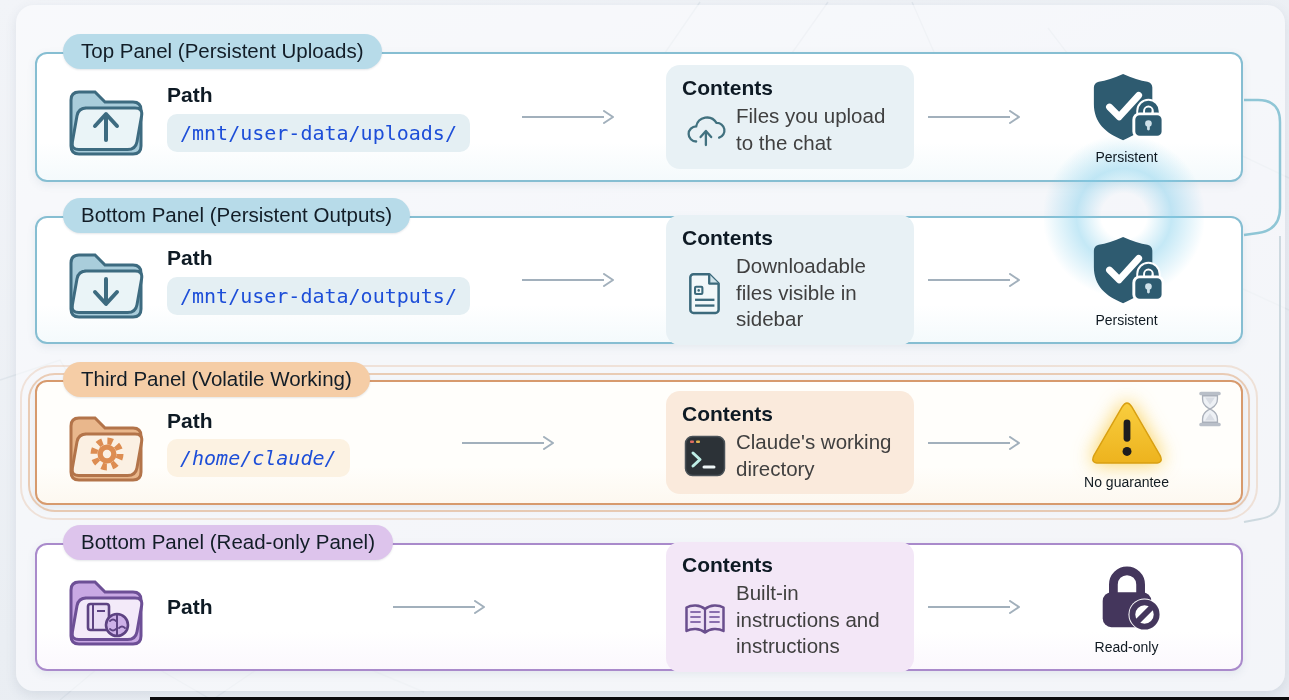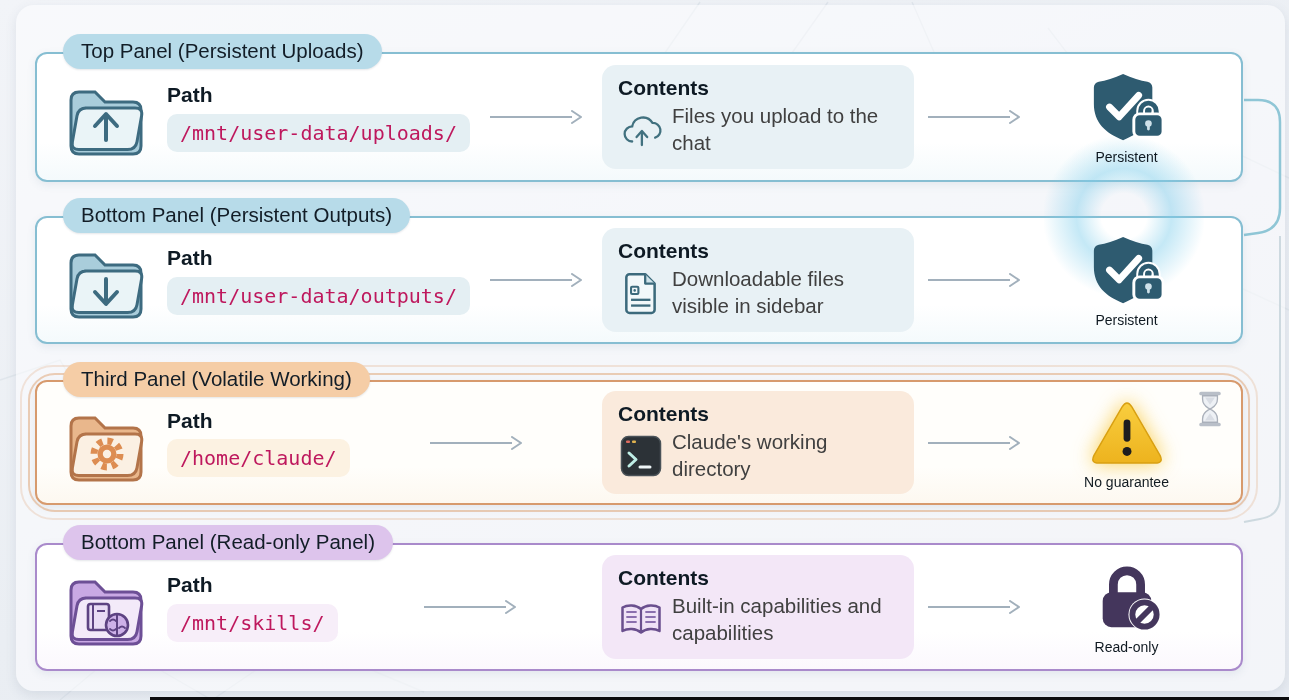--- a/index.html
+++ b/index.html
@@ -39,29 +39,29 @@
   }
   .t-blue .pill{background:#b7dbe9;}
   .t-orange .pill{background:#f5cda6;}
   .t-purple .pill{background:#ddc4ec;}
   .row{display:flex;align-items:center;height:100%;padding:0 22px;box-sizing:border-box;}
   .icon{display:inline-flex;align-items:center;justify-content:center;flex:none;}
   .pathblock{margin-left:16px;}
   .h{font-size:21px;font-weight:700;color:#0e1a24;line-height:1.25;}
   .codebox{
     display:inline-block;margin-top:5px;
-    font-family:"DejaVu Sans Mono",monospace;font-size:20px;color:#be185d;
+    font-family:"DejaVu Sans Mono",monospace;font-size:20px;color:#1d4ed8;
     padding:7px 13px;border-radius:10px;white-space:nowrap;
   }
   .t-blue .codebox{background:#e4eff3;}
-  .t-orange .codebox{background:#fcf2e2;}
+  .t-orange .codebox{background:#fcf2e2;font-style:italic;}
   .t-purple .codebox{background:#f7eef9;}
   .arrowwrap{flex:1;display:flex;align-items:center;justify-content:center;min-width:60px;}
   .arrowwrap.a2{flex:none;width:120px;}
-  .contents{flex:none;width:312px;border-radius:14px;padding:10px 16px 12px;box-sizing:border-box;}
+  .contents{flex:none;width:248px;border-radius:14px;padding:10px 16px 12px;box-sizing:border-box;}
   .t-blue .contents{background:#e8f1f5;}
   .t-orange .contents{background:#faeadc;}
   .t-purple .contents{background:#f3e7f7;}
   .crow{display:flex;align-items:center;margin-top:2px;}
   .crow .icon{width:46px;}
   .ctext{font-size:20.5px;color:#404040;line-height:1.3;margin-left:8px;max-width:228px;}
   .status{flex:none;width:185px;display:flex;flex-direction:column;align-items:center;justify-content:center;position:relative;z-index:4;}
   .status .icon{height:76px;align-items:center;}
   .slabel{font-size:14px;color:#101a22;margin-top:3px;}
   .warn-glow{filter:drop-shadow(0 0 10px rgba(247,196,44,.8));}
@@ -315,41 +315,40 @@
           <rect x="29" y="38" width="21" height="26" rx="2.5" fill="#e9dcf5" stroke="#5d4382" stroke-width="2.6"></rect>
           <line x1="34" y1="38" x2="34" y2="64" stroke="#5d4382" stroke-width="2"></line>
           <line x1="38" y1="45" x2="46" y2="45" stroke="#5d4382" stroke-width="2"></line>
           <circle cx="58" cy="59" r="11" fill="#cdb1e8" stroke="#5d4382" stroke-width="2.6"></circle>
           <line x1="58" y1="49" x2="58" y2="69" stroke="#5d4382" stroke-width="2"></line>
           <path d="M51 55 q3 -3 6 0 M60 62 q3 -3 6 0 M51 63 q3 3 6 0" fill="none" stroke="#5d4382" stroke-width="1.8" stroke-linecap="round"></path>
         </svg>
       </span>
       <div class="pathblock">
         <div class="h">Path</div>
-        <code class="codebox">/mnt/skills/</code>
       </div>
       <div class="arrowwrap">
         <span class="icon">
           <svg width="96" height="14" viewBox="0 0 96 14">
               <line x1="2" y1="7" x2="84" y2="7" stroke="#a2b0bc" stroke-width="2"></line>
               <polyline points="84,1 93,7 84,13" fill="none" stroke="#a2b0bc" stroke-width="2" stroke-linecap="round" stroke-linejoin="round"></polyline>
             </svg>
         </span>
       </div>
       <div class="contents">
         <div class="h">Contents</div>
         <div class="crow">
           <span class="icon">
             <svg width="46" height="36" viewBox="0 0 46 36">
               <path d="M23 7 C18 2.5 9.5 2.5 4.5 5.5 V29 C9.5 26 18 26 23 30.5 C28 26 36.5 26 41.5 29 V5.5 C36.5 2.5 28 2.5 23 7 Z" fill="#efe2f6" stroke="#6a4f8e" stroke-width="2.5" stroke-linejoin="round"></path>
               <line x1="23" y1="7" x2="23" y2="30.5" stroke="#6a4f8e" stroke-width="2.2"></line>
               <path d="M9 10 h9 M9 15 h9 M9 20 h9 M28 10 h9 M28 15 h9 M28 20 h9" stroke="#8a6fae" stroke-width="1.8" stroke-linecap="round"></path>
             </svg>
           </span>
-          <div class="ctext">Built-in capabilities and capabilities</div>
+          <div class="ctext">Built-in instructions and instructions</div>
         </div>
       </div>
       <div class="arrowwrap a2">
         <span class="icon">
           <svg width="96" height="14" viewBox="0 0 96 14">
               <line x1="2" y1="7" x2="84" y2="7" stroke="#a2b0bc" stroke-width="2"></line>
               <polyline points="84,1 93,7 84,13" fill="none" stroke="#a2b0bc" stroke-width="2" stroke-linecap="round" stroke-linejoin="round"></polyline>
             </svg>
         </span>
       </div>

